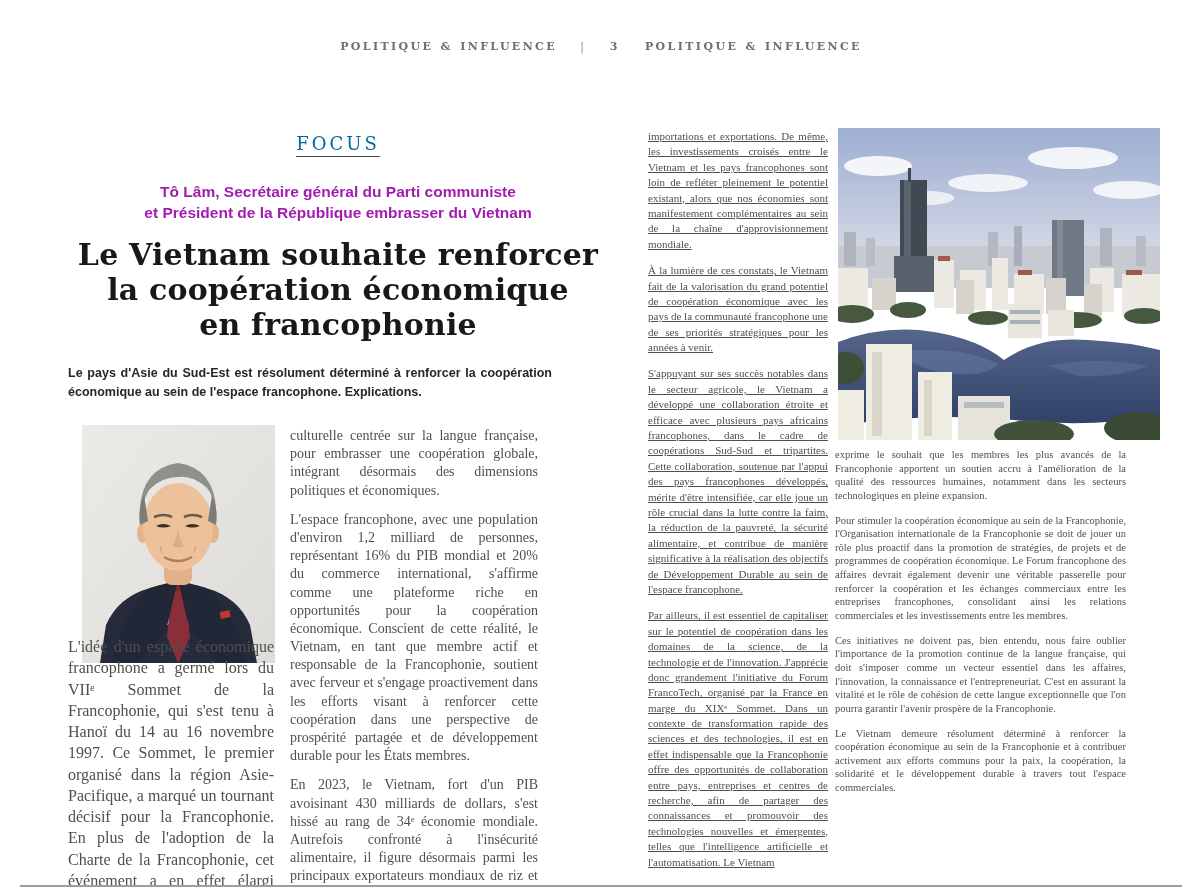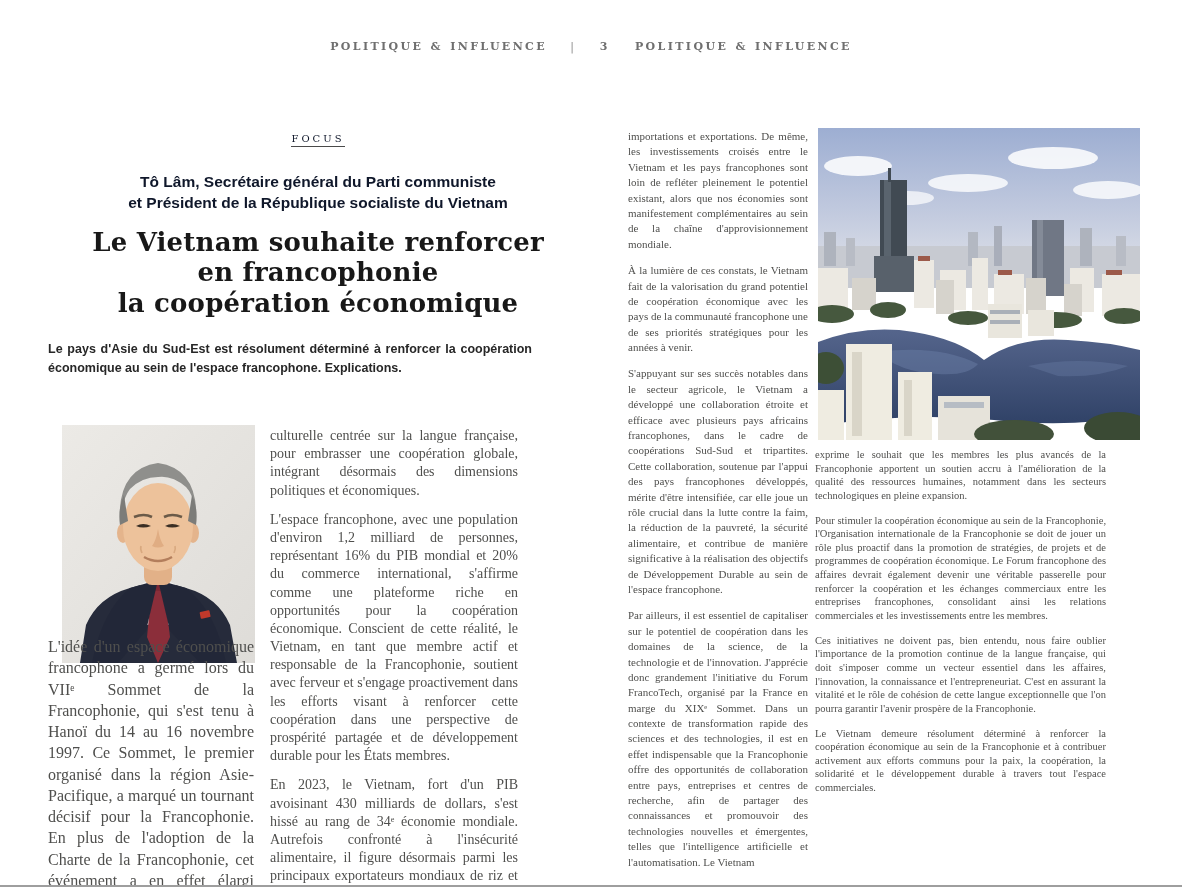--- a/index.html
+++ b/index.html
@@ -4,63 +4,63 @@
 <style>
   html,body { margin:0; padding:0; }
   body {
     width:1182px; height:887px;
     background:#ffffff;
     font-family:"Liberation Serif", serif;
     position:relative;
     overflow:hidden;
     -webkit-font-smoothing:antialiased;
   }
-  .page { position:absolute; inset:0; }
+  .page { position:absolute; inset:0;margin-left:20px; }
 
   
   .runhead {
     position:absolute; top:40px; left:0; width:100%;
     text-align:center;
     font-family:"DejaVu Serif", serif;
     font-size:11px; font-weight:bold;
     letter-spacing:2.4px;
     color:#6f6f6f;
     word-spacing:1px;
   }
   .runhead .sep { margin:0 16px; font-weight:normal; color:#8a8a8a; }
   .runhead .pgnum { margin-right:18px; }
 
   
   .feature { position:absolute; left:48px; top:133px; width:540px; }
-  .focus { text-align:center; font-size:10px; letter-spacing:3px; color:#0f172a; font-family:"DejaVu Serif", serif; }
+  .focus { text-align:center; font-size:18px; letter-spacing:3px; color:#0369a1; font-family:"DejaVu Serif", serif; }
   .focus span { border-bottom:1px solid #4a4a4a; padding-bottom:2px; }
   .kicker {
     margin-top:27px; text-align:center;
     font-family:"Liberation Sans", sans-serif; font-weight:bold;
-    font-size:15.5px; line-height:1.38; color:#0f172a;
+    font-size:15.5px; line-height:1.38; color:#a21caf;
   }
   .headline {
     margin-top:13px; text-align:center;
     font-family:"DejaVu Serif", serif; font-weight:bold;
-    font-size:26px; line-height:1.17; color:#181818;
+    font-size:30px; line-height:1.17; color:#181818;
     letter-spacing:0.2px;
   }
   .standfirst {
     margin-top:22px; width:484px;
     font-family:"Liberation Sans", sans-serif; font-weight:bold;
     font-size:12.5px; line-height:1.52; text-align:justify;
     color:#272727;
   }
 
   
   .col { position:absolute; text-align:justify; color:#4f4f4d; }
   .col p { margin:0 0 11px 0; }
   .col-1 { left:48px;  top:636px; width:206px; font-size:16px; line-height:1.33; }
   .col-2 { left:270px; top:427px; width:248px; font-size:14px; line-height:1.30; }
-  .col-3 { left:628px; top:129px; width:180px; font-size:11px;   line-height:1.40; }
+  .col-3 { left:628px; top:129px; width:180px; font-size:11px;   line-height:1.40;text-decoration:underline; }
   .col-4 { left:815px; top:448px; width:291px; font-size:10.5px; line-height:1.30; }
 
   
   .portrait { position:absolute; left:62px; top:425px; width:193px; height:238px; }
   .portrait svg, .cityphoto svg { display:block; width:100%; height:100%; }
   .cityphoto { position:absolute; left:818px; top:128px; width:322px; height:312px; }
 
   .bottom-rule { position:absolute; left:0; bottom:0; width:100%; height:2px; background:#9e9e9e; }
 </style>
 </head>
@@ -74,26 +74,26 @@
     <span class="pgnum">3</span>
     <span>POLITIQUE &amp; INFLUENCE</span>
   </div>
 
   <div class="feature">
     <div class="focus">
       <span>FOCUS</span>
     </div>
     <div class="kicker">
       <div>Tô Lâm, Secrétaire général du Parti communiste</div>
-      <div>et Président de la République socialiste du Vietnam</div>
+      <div>et Président de la République embrasser du Vietnam</div>
     </div>
     <h1 class="headline" style="margin-bottom:0;">
       <div>Le Vietnam souhaite renforcer</div>
+      <div>la coopération économique</div>
       <div>en francophonie</div>
-      <div>la coopération économique</div>
     </h1>
     <div class="standfirst">Le pays d'Asie du Sud-Est est résolument déterminé à renforcer la coopération économique au sein de l'espace francophone. Explications.</div>
   </div>
 
   <div class="portrait">
     <svg viewBox="0 0 193 238" preserveAspectRatio="none">
       <defs>
         <linearGradient id="bgp" x1="0" y1="0" x2="1" y2="1">
           <stop offset="0" stop-color="#eceae6"></stop>
           <stop offset="1" stop-color="#dedcd8"></stop>

